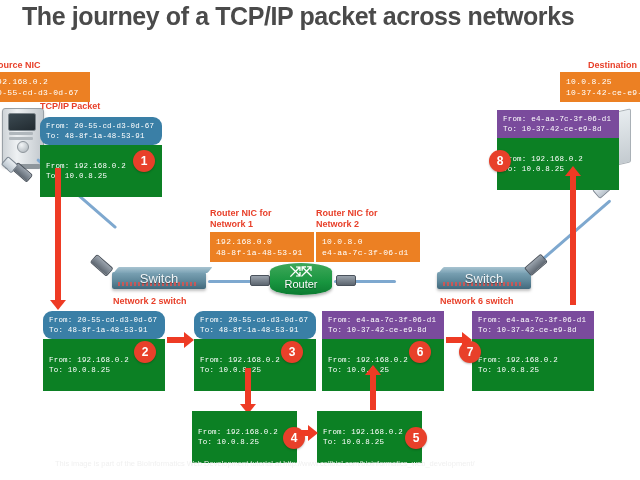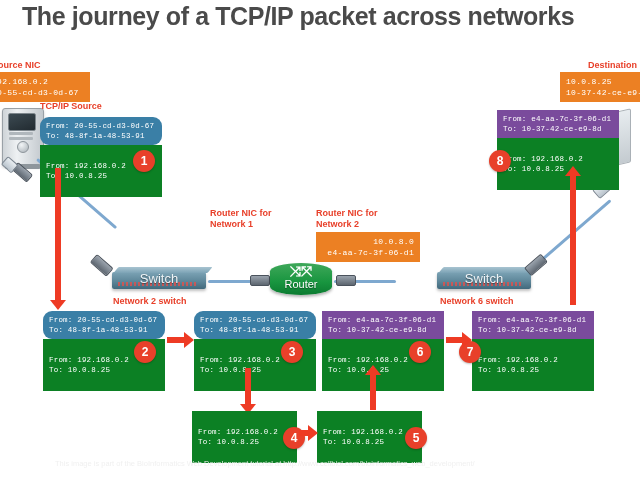--- a/index.html
+++ b/index.html
@@ -192,39 +192,41 @@
       <div class="pc-btn"></div>
       <div class="pc-base"></div>
     </div>
   </div>
 
   <div class="abs cable" style="left:38px;top:158px;width:105px;transform:rotate(41deg);"></div>
   <div class="abs connector" style="left:18px;top:162px;width:18px;height:8px;transform:rotate(41deg);"></div>
   <div class="abs plug" style="left:8px;top:156px;width:12px;height:9px;transform:rotate(41deg);"></div>
   <div class="abs connector" style="left:97px;top:254px;width:20px;height:9px;transform:rotate(41deg);"></div>
 
-  <div class="abs redlabel" style="left:40px;top:101px;">TCP/IP Source</div>
+  <div class="abs redlabel" style="left:40px;top:101px;">TCP/IP Packet</div>
 
   <div class="abs packet" style="left:40px;top:117px;width:122px;">
     <div class="pk-mac mac-blue">From: 20-55-cd-d3-0d-67
 To: 48-8f-1a-48-53-91</div>
     <div class="pk-ip">From: 192.168.0.2
 To: 10.0.8.25</div>
   </div>
   <div class="abs badge" style="left:133px;top:150px;">1</div>
 
   <div class="abs arrow-v" style="left:55px;top:168px;height:135px;"></div>
   <div class="abs ahead ahead-down" style="left:50px;top:300px;"></div>
 
   <div class="abs redlabel" style="left:210px;top:208px;">Router NIC for
 Network 1</div>
+  <div class="abs nicbox" style="left:210px;top:232px;width:92px;">192.168.0.0
+48-8f-1a-48-53-91</div>
 
   <div class="abs redlabel" style="left:316px;top:208px;">Router NIC for
 Network 2</div>
-  <div class="abs nicbox" style="left:316px;top:232px;width:92px;text-align:right;">10.0.8.0
+  <div class="abs nicbox" style="left:316px;top:232px;width:92px;">10.0.8.0
 e4-aa-7c-3f-06-d1</div>
 
   <div class="abs" style="left:112px;top:272px;">
     <div class="switch-body">
       <div class="switch-top"></div>
       <div class="switch-ports"></div>
       <div class="switch-text">Switch</div>
     </div>
   </div>
   <div class="abs redlabel" style="left:113px;top:296px;">Network 2 switch</div>

